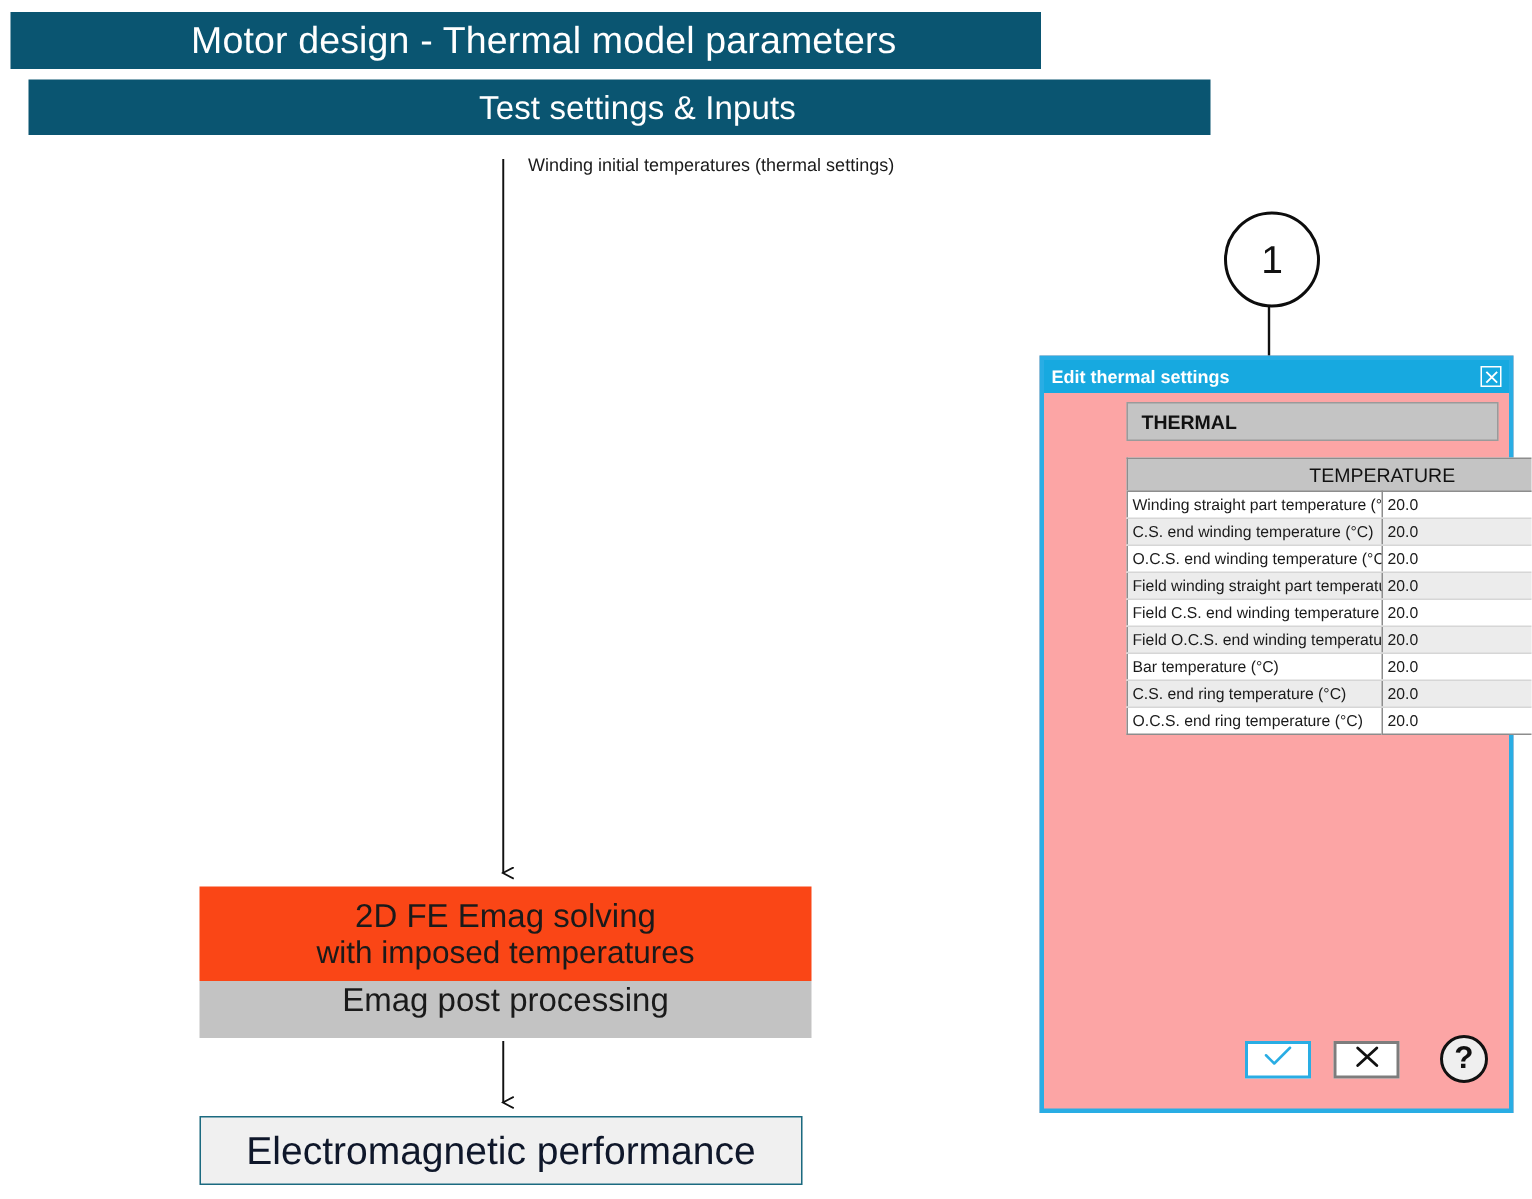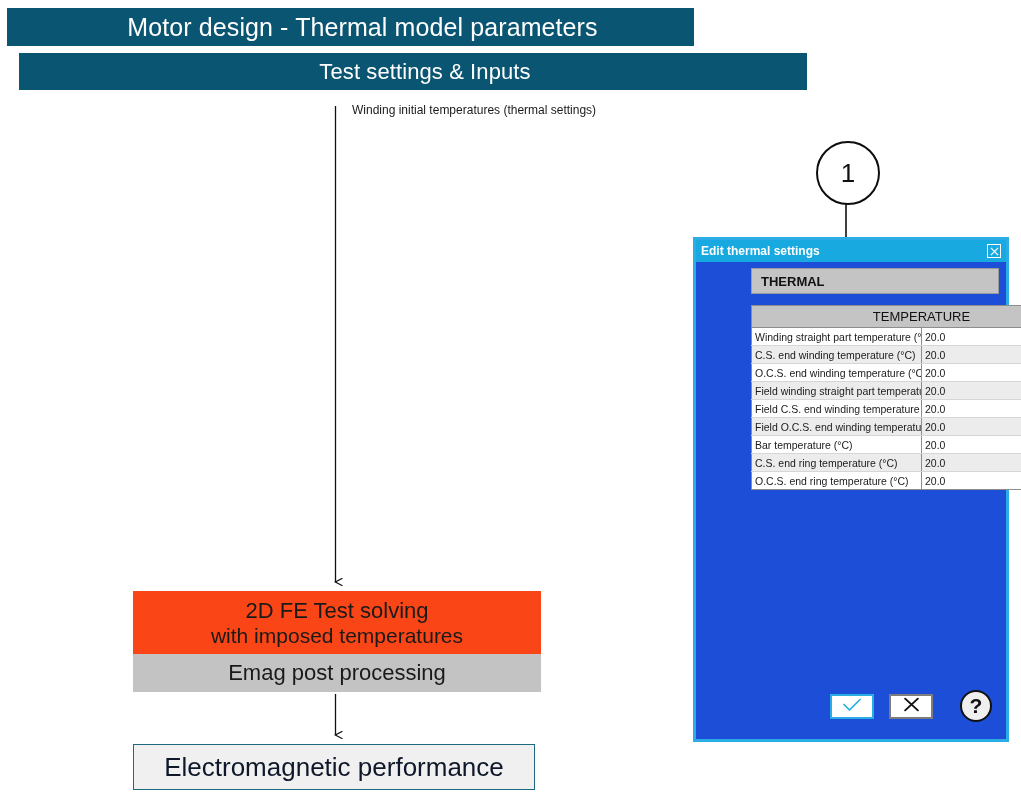--- a/index.html
+++ b/index.html
@@ -50,36 +50,36 @@
     position:absolute;left:133px;top:591px;width:408px;height:63px;
     background:#fa4616;color:#1a1a1a;
     display:flex;flex-direction:column;align-items:center;justify-content:center;
     font-size:21px;line-height:25px;text-align:center;
   }
   #box-emag-solve .l1{font-size:22px;}
   #box-emag-solve .l2{font-size:21px;}
   #box-emag-post{
     position:absolute;left:133px;top:654px;width:408px;height:38px;
     background:#c3c3c3;color:#1a1a1a;
-    display:flex;align-items:center;justify-content:center;
+    display:flex;justify-content:center;
     font-size:22px;
   }
   #box-performance{
     position:absolute;left:133px;top:744px;width:400px;height:44px;
     background:#f0f0f0;border:1.5px solid #1b6a80;
     color:#0f172a;
     display:flex;align-items:center;justify-content:center;
     font-size:26px;
   }
 
   
   #thermal-dialog{
     position:absolute;left:693px;top:237px;width:316px;height:505px;
     border:3px solid #29ade4;
-    background:#1d4ed8;
+    background:#fca5a5;
     box-sizing:border-box;
     font-family:"Liberation Sans", sans-serif;
   }
   #dialog-titlebar{
     height:22px;background:#17a9e0;
     display:flex;align-items:center;justify-content:space-between;
     padding:0 5px;box-sizing:border-box;
   }
   #dialog-title-text{color:#ffffff;font-size:12px;font-weight:bold;}
   #dialog-close-btn{
@@ -162,21 +162,21 @@
 
   <line x1="846" y1="203" x2="846" y2="247" stroke="#111" stroke-width="1.6"></line>
   <circle cx="846" cy="248" r="4.8" fill="#111"></circle>
 </svg>
 
 <div id="callout-badge">
   <span>1</span>
 </div>
 
 <div id="box-emag-solve">
-  <div class="l1">2D FE Test solving</div>
+  <div class="l1">2D FE Emag solving</div>
   <div class="l2">with imposed temperatures</div>
 </div>
 
 <div id="box-emag-post">
   <span>Emag post processing</span>
 </div>
 
 <div id="box-performance">
   <span>Electromagnetic performance</span>
 </div>

